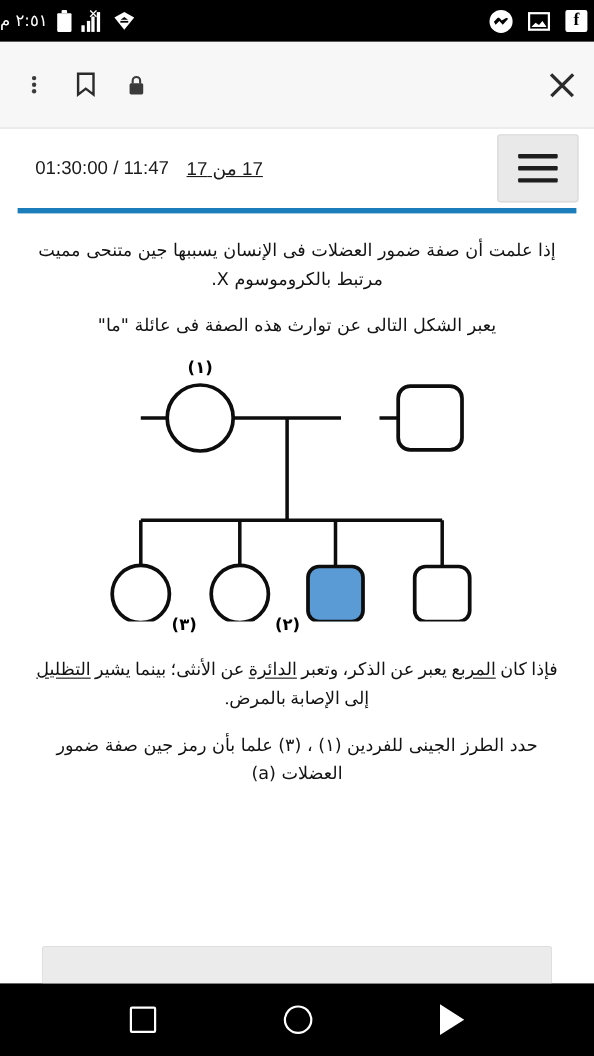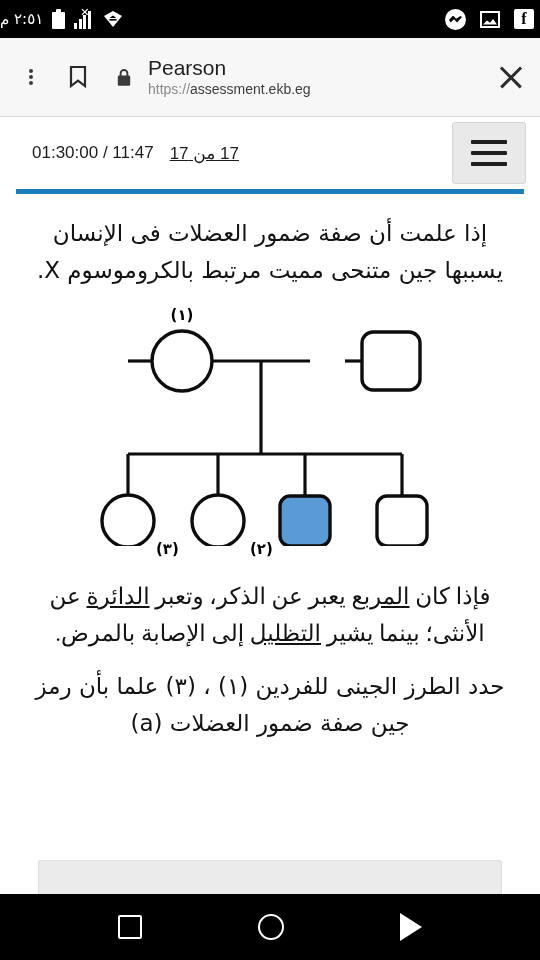--- a/index.html
+++ b/index.html
@@ -132,21 +132,21 @@
 
   
   .content {
     flex: 1 1 auto;
     overflow: hidden;
     padding: 14px 22px 0 22px;
     position: relative;
   }
   .q-par {
     font-family: "DejaVu Sans", sans-serif;
-    font-size: 23px;
+    font-size: 16px;
     line-height: 1.62;
     color: #131313;
     text-align: center;
     direction: rtl;
     margin-bottom: 16px;
   }
   .q-par u { text-decoration: underline; text-underline-offset: 2px; }
 
   
   .pedigree-wrap { display:flex; justify-content:center; margin: 12px 0 10px; }
@@ -228,24 +228,20 @@
       <svg width="20" height="24" viewBox="0 0 20 24">
         <path d="M3 2 h14 v19 l-7 -5.4 l-7 5.4 z" fill="none" stroke="#2b2b2b" stroke-width="2.2" stroke-linejoin="miter"></path>
       </svg>
     </span>
     <span class="cct-btn lock-ico">
       <svg width="16" height="19" viewBox="0 0 16 19">
         <path d="M4.6 8 V5.4 a3.4 3.4 0 0 1 6.8 0 V8" fill="none" stroke="#3b3b3b" stroke-width="1.9"></path>
         <rect x="1.8" y="7.6" width="12.4" height="10.2" rx="1.4" fill="#3b3b3b"></rect>
       </svg>
     </span>
-    <span class="cct-titles">
-      <span class="cct-title">Pearson</span>
-      <span class="cct-url"><span class="scheme">https://</span><span>assessment.ekb.eg</span></span>
-    </span>
     <span class="cct-btn close-ico">
       <i></i>
         <i></i>
     </span>
   </div>
 
   <div class="exam-bar">
     <div class="exam-info">
       <span class="exam-timer">01:30:00 / 11:47</span>
       <span class="exam-count">17 من 17</span>
@@ -258,20 +254,21 @@
   </div>
 
   <div class="progress-track">
     <div class="progress-fill"></div>
   </div>
 
   <div class="content">
 
     <p class="q-par">إذا علمت أن صفة ضمور العضلات فى الإنسان يسببها جين متنحى مميت مرتبط بالكروموسوم X.</p>
 
+    <p class="q-par">يعبر الشكل التالى عن توارث هذه الصفة فى عائلة "ما"</p>
 
     <div class="pedigree-wrap">
       <svg class="pedigree" width="360" height="240" viewBox="0 0 360 240">
         <g stroke="#0d0d0d" stroke-width="3.2" fill="none">
 
           <line x1="122" y1="55" x2="220" y2="55"></line>
 
           <line x1="171" y1="55" x2="171" y2="148"></line>
 
           <line x1="38" y1="148" x2="312" y2="148"></line>

